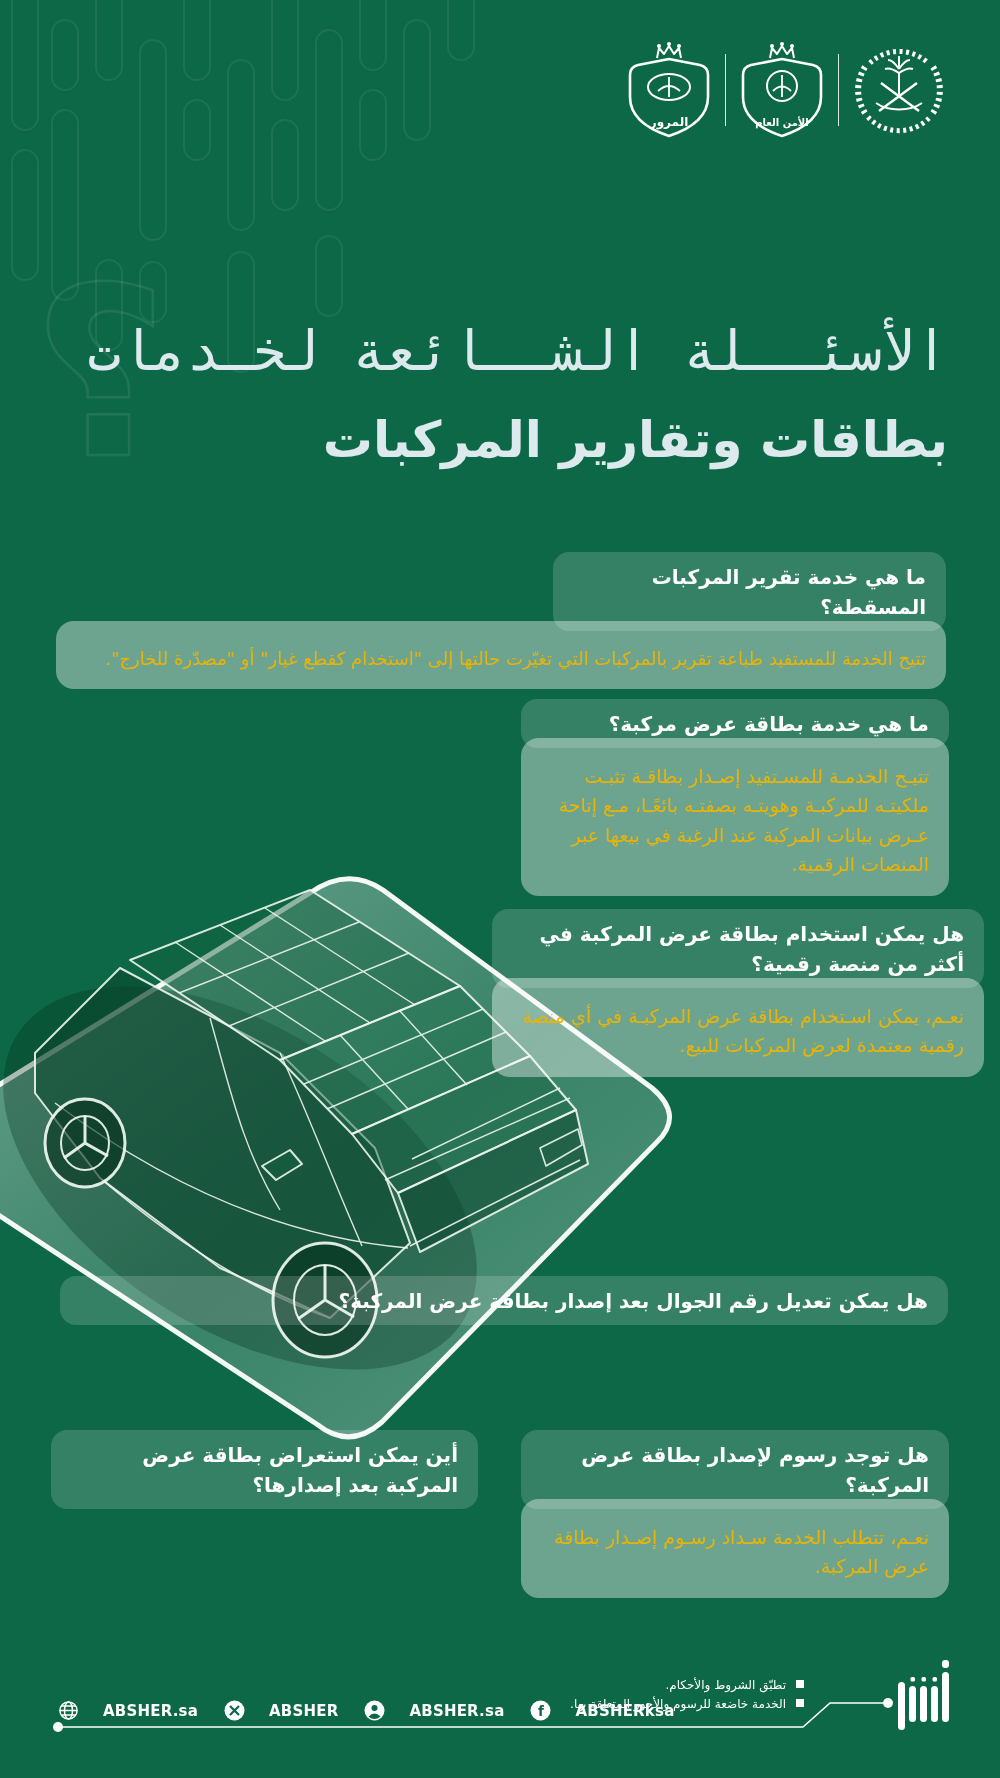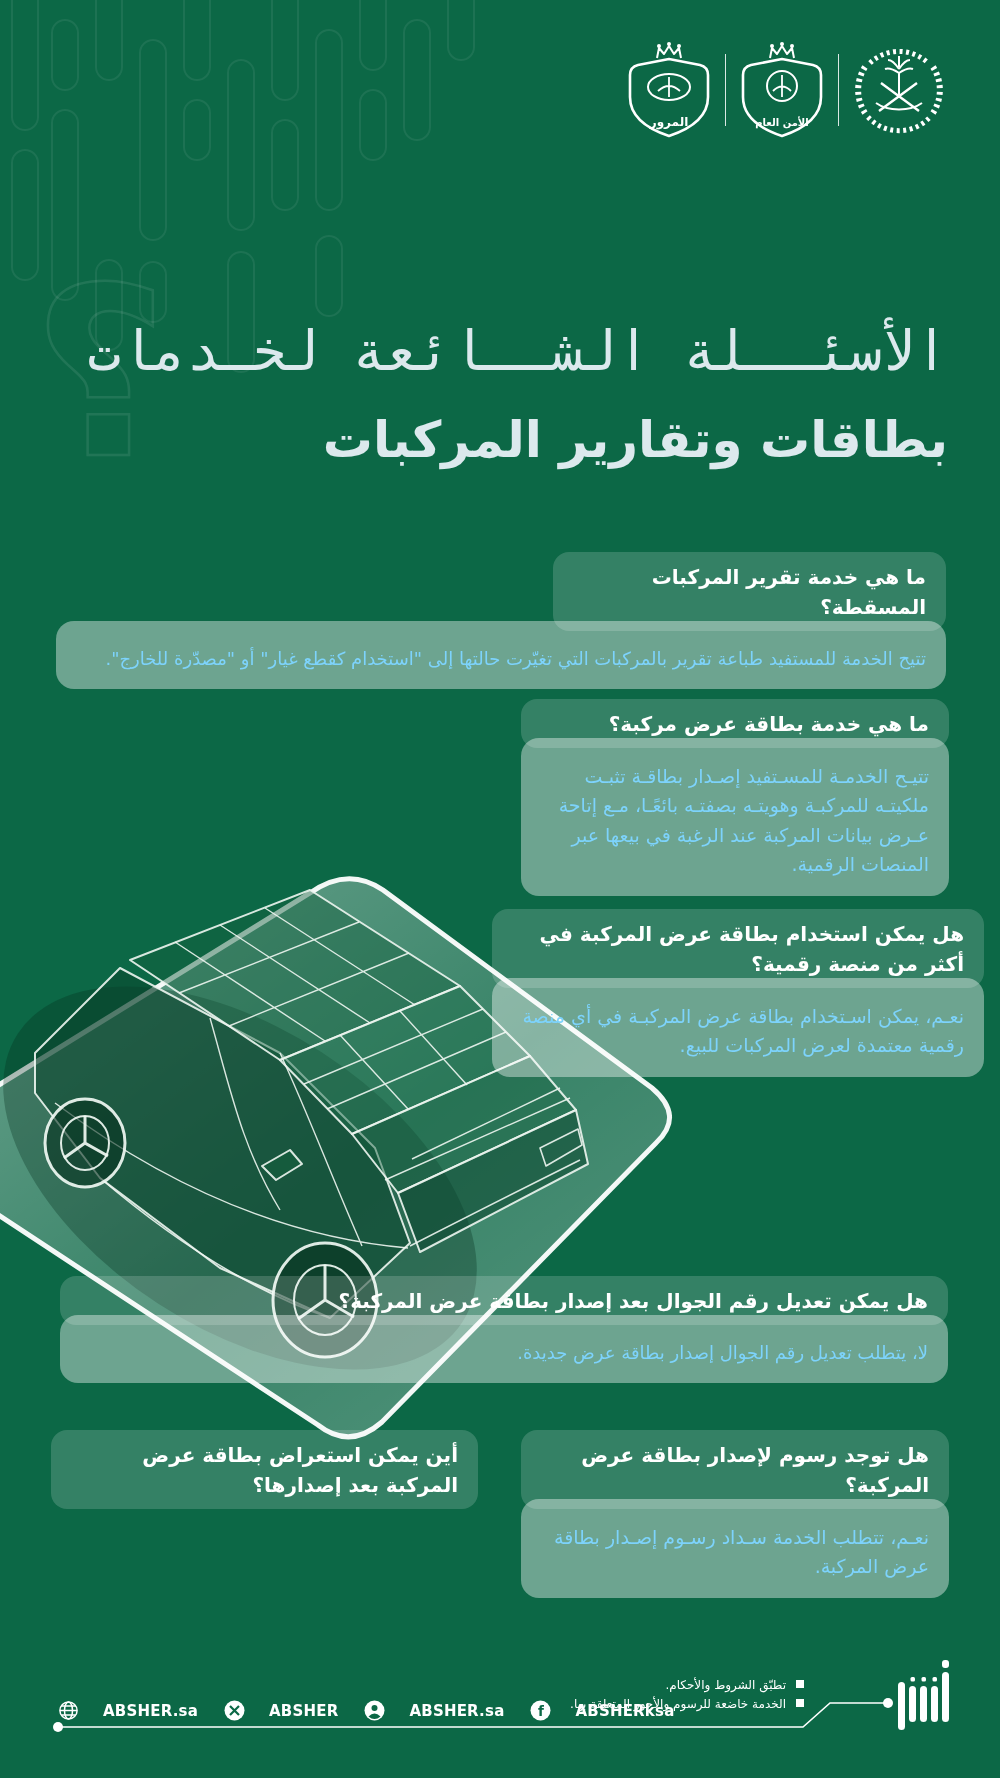--- a/index.html
+++ b/index.html
@@ -19,21 +19,21 @@
   .title{position:absolute;right:52px;top:326px;text-align:right;direction:rtl;color:#dce9ed;}
   .title .l1{font-size:55px;font-weight:400;line-height:1.1;font-family:Liberation Mono, monospace;}
   .title .l2{font-size:50px;font-weight:700;line-height:1.1;margin-top:26px;}
 
   
   .faq{position:absolute;direction:rtl;}
   .q{background:rgba(255,255,255,.17);border-radius:16px;padding:10px 20px 9px;
      font-weight:700;font-size:20px;color:#fff;line-height:1.5;position:relative;z-index:2;
      text-align:right;box-sizing:border-box;}
   .a{background:rgba(255,255,255,.40);border-radius:18px;padding:24px 20px 16px;
-     font-size:19px;color:#7dd3fc;line-height:1.55;position:relative;z-index:1;margin-top:-10px;
+     font-size:19px;color:#eab308;line-height:1.55;position:relative;z-index:1;margin-top:-10px;
      text-align:right;box-sizing:border-box;}
   .faq-1{left:56px;top:552px;width:890px;}
   .faq-1 .q{width:393px;margin-right:0;margin-left:0;}
   .faq-1 .a{font-size:18px;}
   .faq-2{left:51px;top:699px;width:427px;}
   .faq-3{left:521px;top:699px;width:428px;}
   .faq-4{left:492px;top:909px;width:492px;border-radius:25px;}
   .faq-5{left:60px;top:1276px;width:888px;}
   .faq-5 .a{font-size:18px;}
   .faq-6{left:51px;top:1430px;width:427px;}
@@ -186,21 +186,20 @@
     <div class="a">تتيـح الخدمـة للمسـتفيد إصـدار بطاقـة تثبـت ملكيتـه للمركبـة وهويتـه بصفتـه بائعًـا، مـع إتاحة عـرض بيانات المركبة عند الرغبة في بيعها عبر المنصات الرقمية.</div>
   </div>
 
   <div class="faq faq-4">
     <div class="q">هل يمكن استخدام بطاقة عرض المركبة في أكثر من منصة رقمية؟</div>
     <div class="a">نعـم، يمكن اسـتخدام بطاقة عرض المركبـة في أي منصة رقمية معتمدة لعرض المركبات للبيع.</div>
   </div>
 
   <div class="faq faq-5">
     <div class="q">هل يمكن تعديل رقم الجوال بعد إصدار بطاقة عرض المركبة؟</div>
-    <div class="a">لا، يتطلب تعديل رقم الجوال إصدار بطاقة عرض جديدة.</div>
   </div>
 
   <div class="faq faq-6">
     <div class="q">أين يمكن استعراض بطاقة عرض المركبة بعد إصدارها؟</div>
   </div>
 
   <div class="faq faq-7">
     <div class="q">هل توجد رسوم لإصدار بطاقة عرض المركبة؟</div>
     <div class="a">نعـم، تتطلب الخدمة سـداد رسـوم إصـدار بطاقة عرض المركبة.</div>
   </div>

